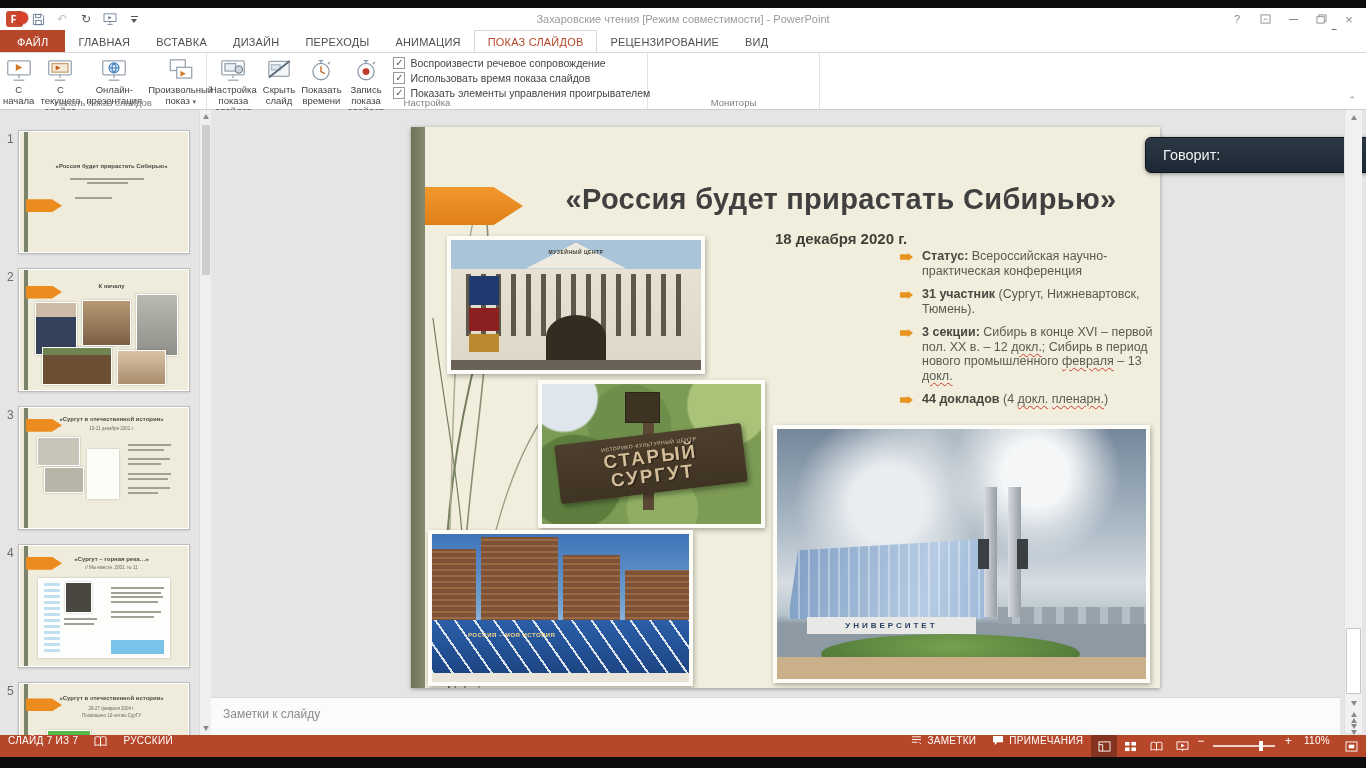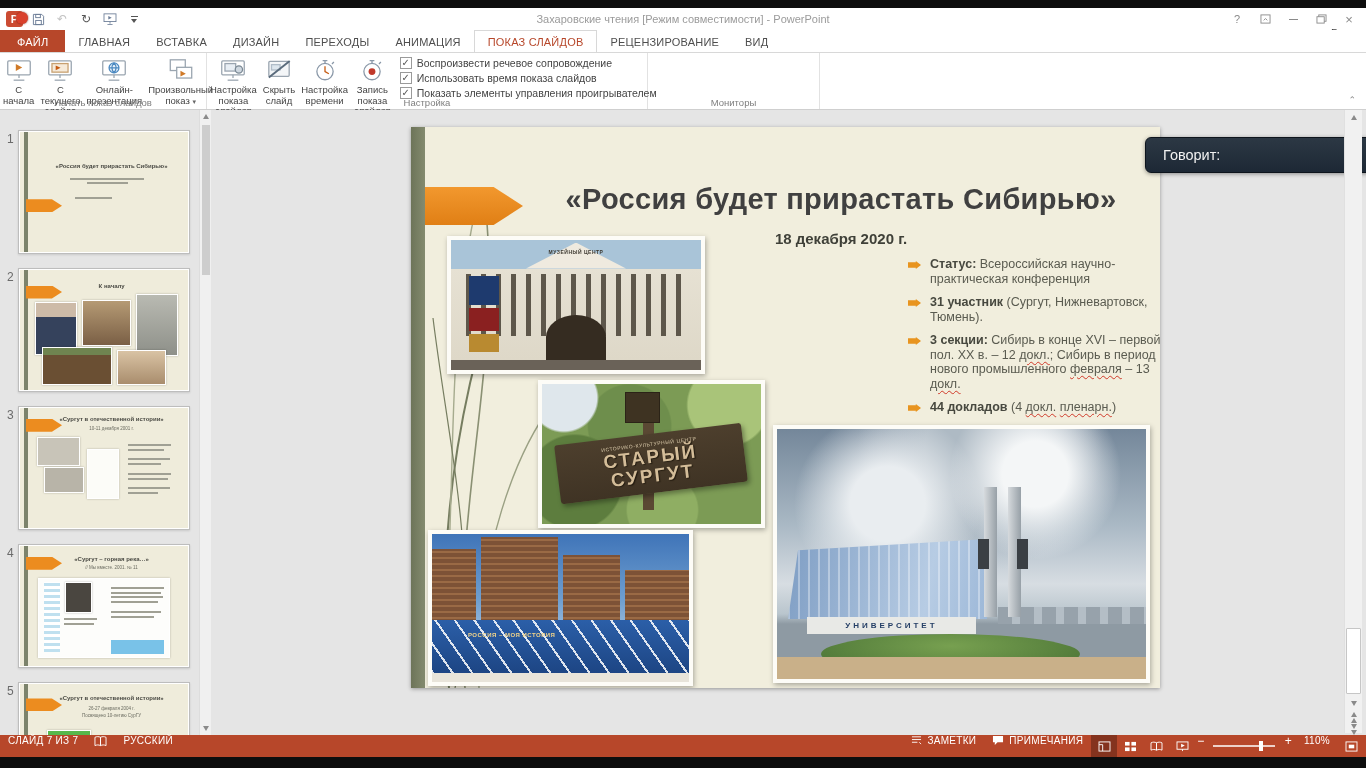--- a/index.html
+++ b/index.html
@@ -71,21 +71,21 @@
   .editor{position:absolute;left:211px;top:0;width:1133px;height:587px;background:#e5e5e5;}
   .slide-canvas{position:absolute;left:200px;top:17px;width:749px;height:561px;background:#f1eedd;
                 box-shadow:0 1px 4px rgba(0,0,0,.35);overflow:hidden;}
   .olive-stripe{position:absolute;left:0;top:0;bottom:0;width:14px;background:linear-gradient(90deg,#6d7459,#848b6f);}
   .grass{position:absolute;left:8px;bottom:0;width:150px;height:500px;pointer-events:none;}
   .slide-arrow{position:absolute;left:14px;top:60px;width:98px;height:38px;
                background:linear-gradient(180deg,#f2982e,#e07f15);clip-path:polygon(0 0,70% 0,100% 50%,70% 100%,0 100%);}
   .slide-title{position:absolute;left:130px;top:56px;width:600px;text-align:center;font-size:29px;font-weight:bold;
                color:#404040;letter-spacing:.3px;}
   .slide-date{position:absolute;left:300px;top:103px;width:260px;text-align:center;font-size:15px;font-weight:bold;color:#3f4038;}
-  .bullets{position:absolute;left:489px;top:122px;width:264px;margin:8px;padding:0;list-style:none;}
+  .bullets{position:absolute;left:489px;top:122px;width:264px;margin:0;padding:0;list-style:none;}
   .bullets li{display:flex;gap:9px;margin-bottom:9px;font-size:12.5px;line-height:14.5px;color:#5a5b50;}
   .bul-arrow{flex:0 0 auto;width:13px;height:8px;margin-top:4px;background:#e8941f;
              clip-path:polygon(0 15%,60% 15%,60% 0,100% 50%,60% 100%,60% 85%,0 85%);}
   .bullets b{color:#47483f;}
   .wavy{text-decoration:underline;text-decoration-style:wavy;text-decoration-color:#d03a2a;text-decoration-thickness:1px;text-underline-offset:2px;}
 
   .photo{position:absolute;border:4px solid #fdfcf7;box-shadow:1px 2px 5px rgba(0,0,0,.30);overflow:hidden;}
   
   .museum{left:36px;top:109px;width:258px;height:138px;background:linear-gradient(180deg,#a9c4d8 0%,#a9c4d8 22%,#e6e1d3 22%,#ded8c8 92%,#6a6258 92%);}
   .mus-pediment{position:absolute;left:30%;top:2%;width:40%;height:20%;background:#efeadf;clip-path:polygon(0 100%,50% 0,100% 100%);}
@@ -307,21 +307,21 @@
               <div>Скрыть слайд</div>
             </div>
             <div class="rbtn">
               <div class="ric">
                 <svg viewBox="0 0 28 28" width="30" height="30" fill="none" stroke-width="1.2">
                   <circle cx="14" cy="15.5" r="7.6" fill="#fff" stroke="#8a98a8"></circle>
                   <path d="M14 10.5v5l3.6 2" stroke="#c55a11"></path>
                   <path d="M11.8 5.2h4.4M14 5.2v2.4M20.5 8.4l1.8-1.8" stroke="#8a98a8"></path>
                 </svg>
               </div>
-              <div>Настройка времени</div>
+              <div>Показать времени</div>
             </div>
             <div class="rbtn">
               <div class="ric">
                 <svg viewBox="0 0 28 28" width="30" height="30" fill="none" stroke-width="1.2">
                   <circle cx="14" cy="15.5" r="7.6" fill="#fff" stroke="#8a98a8"></circle>
                   <circle cx="14" cy="15.5" r="3.2" fill="#c0392b"></circle>
                   <path d="M11.8 5.2h4.4M14 5.2v2.4M20.5 8.4l1.8-1.8" stroke="#8a98a8"></path>
                 </svg>
               </div>
               <div>Запись показа слайдов <span class="dd">▾</span></div>
@@ -526,20 +526,23 @@
           <div class="uni-lawn"></div>
           <div class="uni-pave"></div>
         </div>
       </div>
 
       <div class="speak-overlay">
         <span>Говорит:</span>
       </div>
     </div>
 
+    <div class="notesbar">
+      <div class="notes-ph">Заметки к слайду</div>
+    </div>
 
     <div class="v-scroll">
       <div class="vs-btn" style="top:0;">
           <div class="tri-up"></div>
         </div>
       <div class="vs-thumb" style="top:518px;height:66px;"></div>
       <div class="vs-btn" style="top:586px;">
           <div class="tri-dn"></div>
         </div>
       <div class="vs-btn" style="top:600px;">

